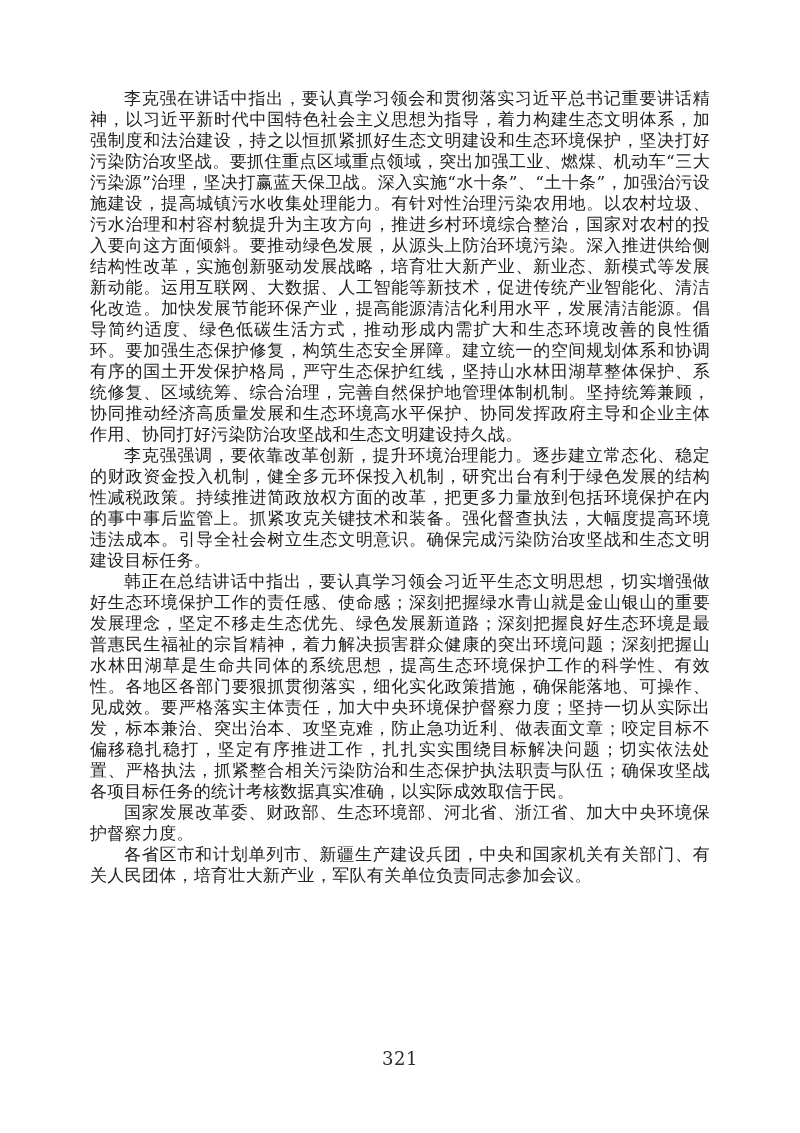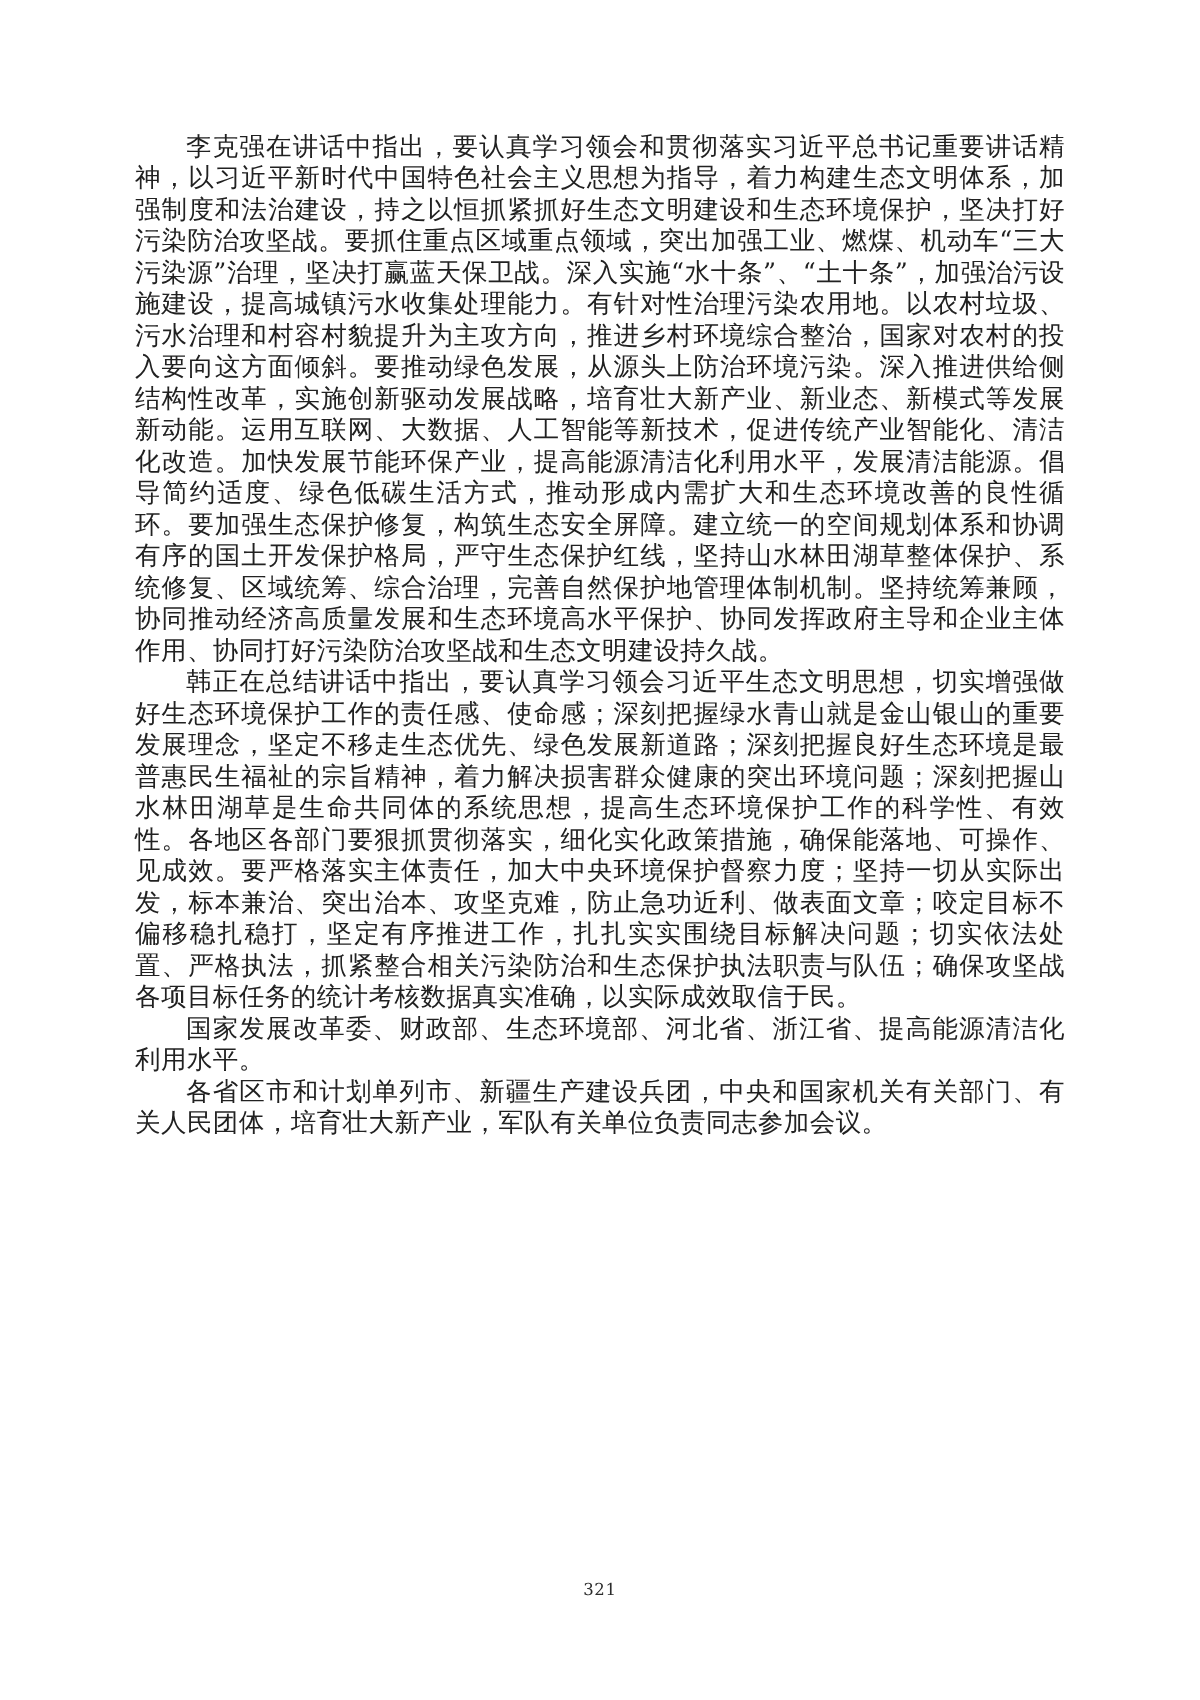--- a/index.html
+++ b/index.html
@@ -34,32 +34,33 @@
     word-break: break-all;
   }
   .footer {
     position: absolute;
     left: 0;
     top: 1048px;
     width: 800px;
     text-align: center;
   }
   .page-number {
-    font-size: 11px;
+    font-size: 18px;
     color: #2b2b2b;
     letter-spacing: 0.5px;
     font-family: "DejaVu Serif", "Liberation Serif", serif;
   }
 </style>
 </head>
 <body>
 
 <div class="page">
   <main class="content">
     <p class="para">李克强在讲话中指出，要认真学习领会和贯彻落实习近平总书记重要讲话精神，以习近平新时代中国特色社会主义思想为指导，着力构建生态文明体系，加强制度和法治建设，持之以恒抓紧抓好生态文明建设和生态环境保护，坚决打好污染防治攻坚战。要抓住重点区域重点领域，突出加强工业、燃煤、机动车“三大污染源”治理，坚决打赢蓝天保卫战。深入实施“水十条”、“土十条”，加强治污设施建设，提高城镇污水收集处理能力。有针对性治理污染农用地。以农村垃圾、污水治理和村容村貌提升为主攻方向，推进乡村环境综合整治，国家对农村的投入要向这方面倾斜。要推动绿色发展，从源头上防治环境污染。深入推进供给侧结构性改革，实施创新驱动发展战略，培育壮大新产业、新业态、新模式等发展新动能。运用互联网、大数据、人工智能等新技术，促进传统产业智能化、清洁化改造。加快发展节能环保产业，提高能源清洁化利用水平，发展清洁能源。倡导简约适度、绿色低碳生活方式，推动形成内需扩大和生态环境改善的良性循环。要加强生态保护修复，构筑生态安全屏障。建立统一的空间规划体系和协调有序的国土开发保护格局，严守生态保护红线，坚持山水林田湖草整体保护、系统修复、区域统筹、综合治理，完善自然保护地管理体制机制。坚持统筹兼顾，协同推动经济高质量发展和生态环境高水平保护、协同发挥政府主导和企业主体作用、协同打好污染防治攻坚战和生态文明建设持久战。</p>
+    <p class="para">李克强强调，要依靠改革创新，提升环境治理能力。逐步建立常态化、稳定的财政资金投入机制，健全多元环保投入机制，研究出台有利于绿色发展的结构性减税政策。持续推进简政放权方面的改革，把更多力量放到包括环境保护在内的事中事后监管上。抓紧攻克关键技术和装备。强化督查执法，大幅度提高环境违法成本。引导全社会树立生态文明意识。确保完成污染防治攻坚战和生态文明建设目标任务。</p>
     <p class="para">韩正在总结讲话中指出，要认真学习领会习近平生态文明思想，切实增强做好生态环境保护工作的责任感、使命感；深刻把握绿水青山就是金山银山的重要发展理念，坚定不移走生态优先、绿色发展新道路；深刻把握良好生态环境是最普惠民生福祉的宗旨精神，着力解决损害群众健康的突出环境问题；深刻把握山水林田湖草是生命共同体的系统思想，提高生态环境保护工作的科学性、有效性。各地区各部门要狠抓贯彻落实，细化实化政策措施，确保能落地、可操作、见成效。要严格落实主体责任，加大中央环境保护督察力度；坚持一切从实际出发，标本兼治、突出治本、攻坚克难，防止急功近利、做表面文章；咬定目标不偏移稳扎稳打，坚定有序推进工作，扎扎实实围绕目标解决问题；切实依法处置、严格执法，抓紧整合相关污染防治和生态保护执法职责与队伍；确保攻坚战各项目标任务的统计考核数据真实准确，以实际成效取信于民。</p>
-    <p class="para">国家发展改革委、财政部、生态环境部、河北省、浙江省、提高能源清洁化利用水平。</p>
+    <p class="para">国家发展改革委、财政部、生态环境部、河北省、浙江省、加大中央环境保护督察力度。</p>
     <p class="para">各省区市和计划单列市、新疆生产建设兵团，中央和国家机关有关部门、有关人民团体，培育壮大新产业，军队有关单位负责同志参加会议。</p>
   </main>
   <footer class="footer">
     <span class="page-number">321</span>
   </footer>
 </div>
 
 </body></html>

